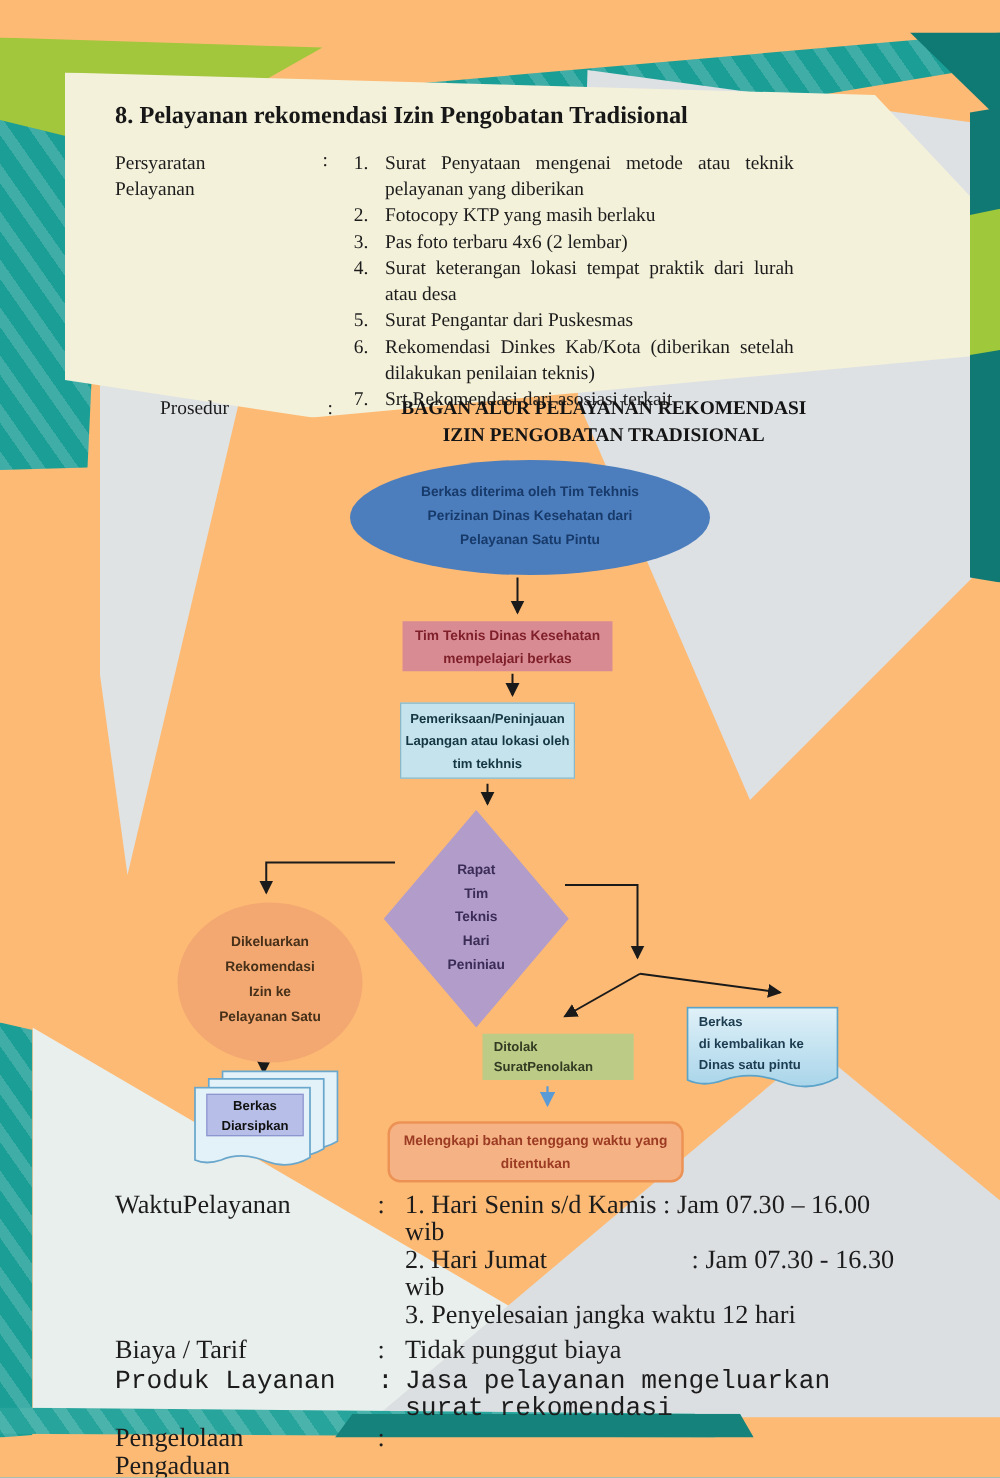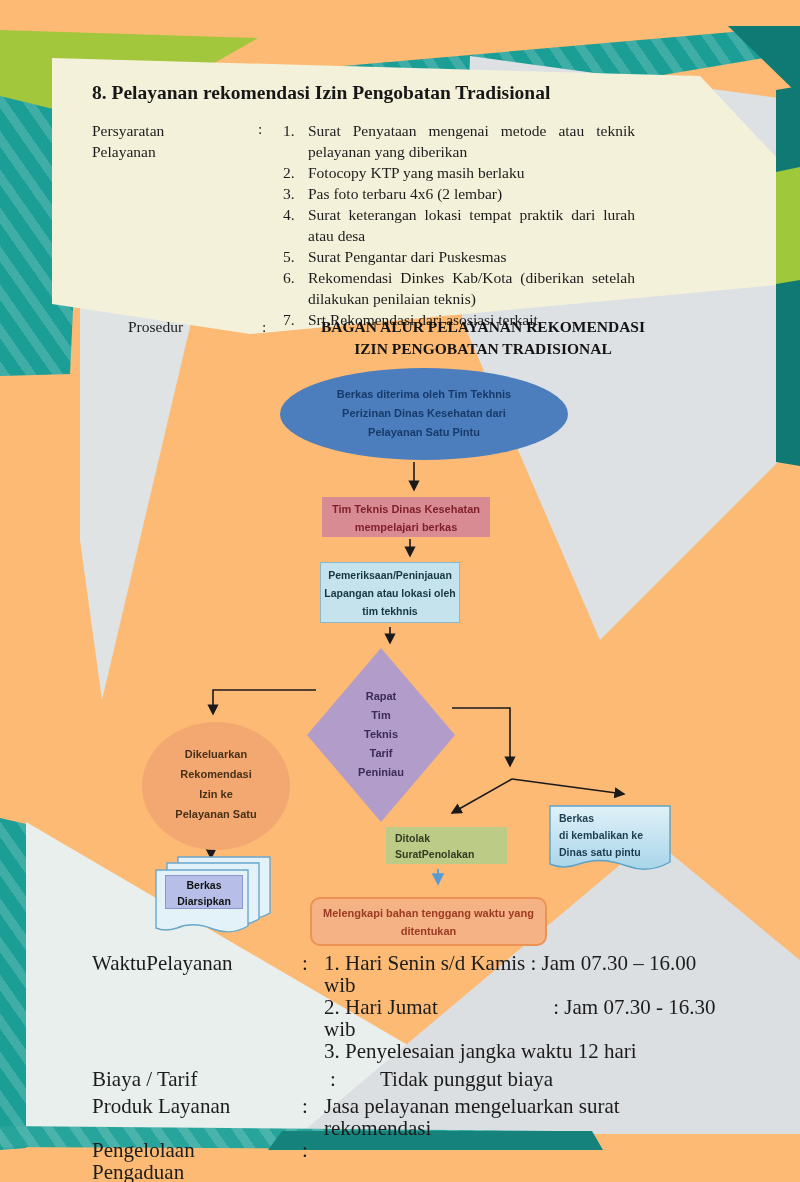--- a/index.html
+++ b/index.html
@@ -126,21 +126,21 @@
     <line x1="512" y1="779" x2="452" y2="813" stroke="#1a1a1a" stroke-width="1.6" marker-end="url(#ah)"></line>
     <line x1="512" y1="779" x2="624" y2="794" stroke="#1a1a1a" stroke-width="1.6" marker-end="url(#ah)"></line>
     <line x1="211" y1="844" x2="211" y2="858" stroke="#1a1a1a" stroke-width="1.6" marker-end="url(#ah)"></line>
     <line x1="438" y1="869" x2="438" y2="884" stroke="#5b9bd5" stroke-width="1.8" marker-end="url(#ahb)"></line>
   </svg>
 
   <div class="abs flow" style="left:321px;top:687px;width:120px;color:#3a2c55;font-size:11px;line-height:19px;">
     <div>Rapat</div>
     <div>Tim</div>
     <div>Teknis</div>
-    <div>Tarif</div>
+    <div>Hari</div>
     <div>Peniniau</div>
   </div>
 
   <div class="abs flow" style="left:142px;top:722px;width:148px;height:128px;border-radius:50%;background:#f4a871;
               color:#463019;font-size:11px;line-height:20px;padding-top:22px;box-sizing:border-box;">
     <div>Dikeluarkan</div>
     <div>Rekomendasi</div>
     <div>Izin ke</div>
     <div>Pelayanan Satu</div>
   </div>
@@ -190,27 +190,27 @@
     <div class="detail-grid">
       <div>WaktuPelayanan</div>
       <div>:</div>
       <div>
         <div class="pre">1. Hari Senin s/d Kamis : Jam 07.30 – 16.00 wib</div>
         <div class="pre">2. Hari Jumat                      : Jam 07.30 - 16.30 wib</div>
         <div class="pre">3. Penyelesaian jangka waktu 12 hari</div>
       </div>
     </div>
 
-    <div class="detail-grid" style="margin-top:6px;gap:28px;">
+    <div class="detail-grid" style="margin-top:6px;">
       <div>Biaya / Tarif</div>
       <div>:</div>
       <div>Tidak punggut biaya</div>
     </div>
 
-    <div class="detail-grid" style="margin-top:5px;">
+    <div class="detail-grid" style="margin-top:5px;font-family:Liberation Mono, monospace;">
       <div>Produk Layanan</div>
       <div>:</div>
       <div>Jasa pelayanan mengeluarkan surat rekomendasi</div>
     </div>
 
     <div class="detail-grid">
       <div>
         <div>Pengelolaan</div>
         <div>Pengaduan</div>
       </div>

